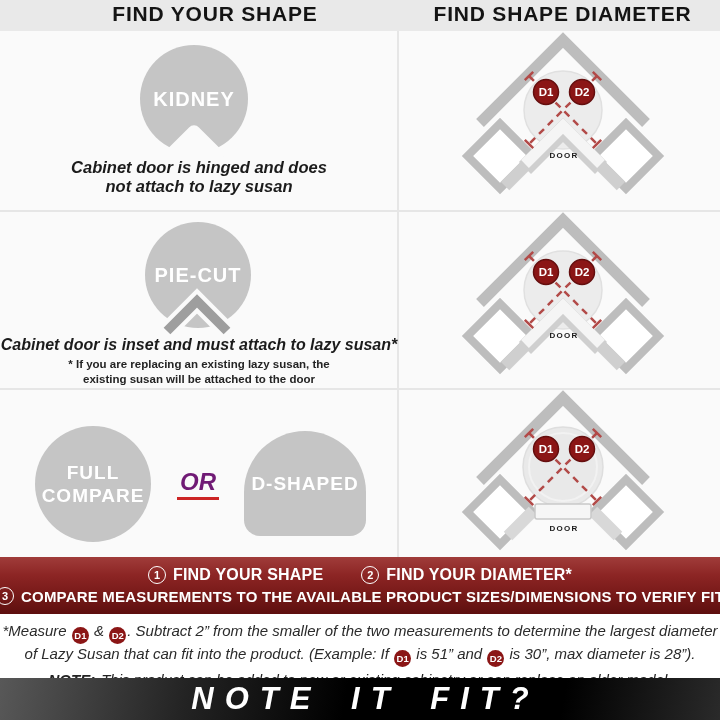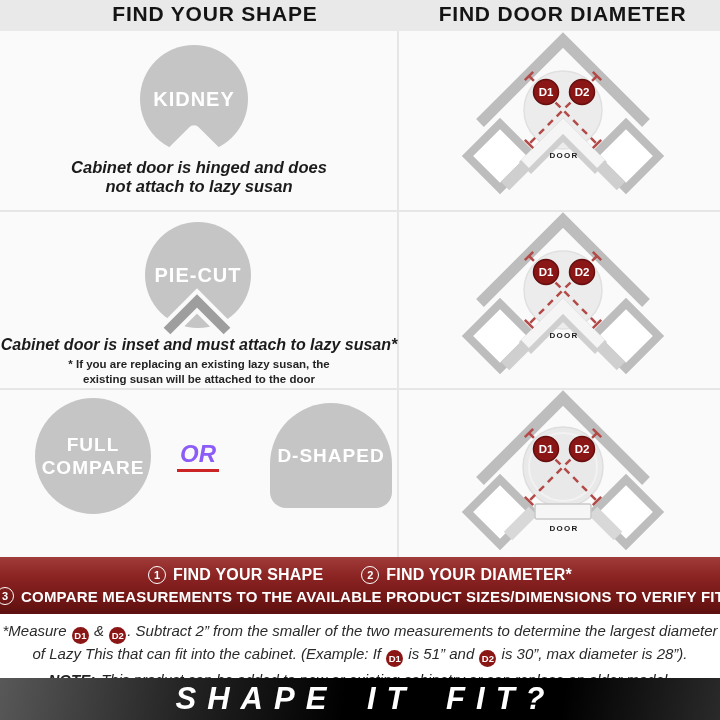--- a/index.html
+++ b/index.html
@@ -24,24 +24,24 @@
   .shape-label{color:#fff;font-weight:bold;font-size:20px;letter-spacing:1px;text-align:center;}
   .kidney-notch{position:absolute;left:171px;top:101px;width:46px;height:46px;
                 background:#fafafa;border-radius:7px;transform:rotate(45deg);}
   .cap{position:absolute;left:0;width:100%;text-align:center;color:#1b1b1b;
        font-weight:bold;font-style:italic;}
   .cap-lg{font-size:16.5px;line-height:19px;}
   .subnote{position:absolute;left:0;width:100%;text-align:center;color:#242424;
            font-size:11.5px;line-height:15px;font-weight:bold;font-style:normal;}
   .overlay-svg{position:absolute;left:0;top:0;}
   .or-wrap{position:absolute;left:160px;top:63px;width:76px;text-align:center;}
-  .or-text{display:inline-block;font-size:24px;font-weight:bold;font-style:italic;color:#8b5cf6;
+  .or-text{display:inline-block;font-size:24px;font-weight:bold;font-style:italic;color:#701a75;
            border-bottom:3px solid #cc2424;padding:0 3px 1px 3px;}
   .dshape{position:absolute;left:244px;top:26px;width:122px;height:105px;background:#c5c5c5;
-          border-radius:61px 61px 16px 16px;display:flex;align-items:center;justify-content:center;margin-left:26px;}
+          border-radius:61px 61px 16px 16px;display:flex;align-items:center;justify-content:center;}
 
   
   .diag{position:absolute;left:398px;}
 
   
   .banner{position:absolute;left:0;top:557px;width:720px;height:57px;
           background:linear-gradient(180deg,#a03c3a 0%,#8c2524 32%,#7c1c1b 58%,#5d0f0f 100%);
           color:#fff;display:flex;flex-direction:column;align-items:center;justify-content:center;gap:3px;}
   .steps-row{display:flex;align-items:center;justify-content:center;gap:38px;}
   .step{display:flex;align-items:center;gap:7px;}
@@ -72,21 +72,21 @@
                 letter-spacing:1.2px;fill:#1a1a1a;}
   text.svg-badge{font-family:"Liberation Sans",sans-serif;font-size:11.5px;font-weight:bold;fill:#fff;}
 </style>
 </head>
 <body>
 
 <div class="sheet">
 
   <div class="hdr">
     <div class="hdr-title hdr-left">FIND YOUR SHAPE</div>
-    <div class="hdr-title hdr-right">FIND DOOR DIAMETER</div>
+    <div class="hdr-title hdr-right">FIND SHAPE DIAMETER</div>
   </div>
 
   <div class="hline" style="top:210px"></div>
   <div class="hline" style="top:388px"></div>
   <div class="vline"></div>
 
   <div class="panel" style="top:31px;height:180px">
     <div class="shape-circle" style="left:140px;top:14px;width:108px;height:108px">
       <span class="shape-label">KIDNEY</span>
     </div>
@@ -101,21 +101,21 @@
     </div>
     <svg class="overlay-svg" width="398" height="178" viewBox="0 0 398 178">
       <polyline points="167,120 197,90 227,120" fill="none" stroke="#fafafa" stroke-width="18"></polyline>
       <polyline points="167,120 197,90 227,120" fill="none" stroke="#9e9e9e" stroke-width="9.5"></polyline>
     </svg>
     <div class="cap" style="top:125px;font-size:16px">Cabinet door is inset and must attach to lazy susan*</div>
     <div class="subnote" style="top:146px">* If you are replacing an existing lazy susan, the</div>
     <div class="subnote" style="top:161px">existing susan will be attached to the door</div>
   </div>
 
-  <div class="panel" style="top:377px;height:168px">
+  <div class="panel" style="top:405px;height:168px">
     <div class="shape-circle" style="left:35px;top:21px;width:116px;height:116px">
       <span class="shape-label" style="font-size:19px;line-height:23px">
         <span>FULL</span><br>
         <span>COMPARE</span>
       </span>
     </div>
     <div class="or-wrap">
       <span class="or-text">OR</span>
     </div>
     <div class="dshape">
@@ -212,24 +212,24 @@
         <span class="step-label step-label-sm">COMPARE MEASUREMENTS TO THE AVAILABLE PRODUCT SIZES/DIMENSIONS TO VERIFY FIT</span>
       </div>
     </div>
   </div>
 
   <div class="footnote">
     <div class="fn-line">
       <span>*Measure </span><span class="dbadge">D1</span><span> &amp; </span><span class="dbadge">D2</span><span>. Subtract 2” from the smaller of the two measurements to determine the largest diameter</span>
     </div>
     <div class="fn-line">
-      <span>of Lazy This that can fit into the cabinet. (Example: If </span><span class="dbadge">D1</span><span> is 51” and </span><span class="dbadge">D2</span><span> is 30”, max diameter is 28”).</span>
+      <span>of Lazy Susan that can fit into the product. (Example: If </span><span class="dbadge">D1</span><span> is 51” and </span><span class="dbadge">D2</span><span> is 30”, max diameter is 28”).</span>
     </div>
     <div class="fn-line note-line">
       <span class="note-label">NOTE:</span><span>This product can be added to new or existing cabinetry or can replace an older model.</span>
     </div>
   </div>
 
   <div class="footer">
-    <span class="footer-title">SHAPE IT FIT?</span>
+    <span class="footer-title">NOTE IT FIT?</span>
   </div>
 
 </div>
 
 </body></html>

